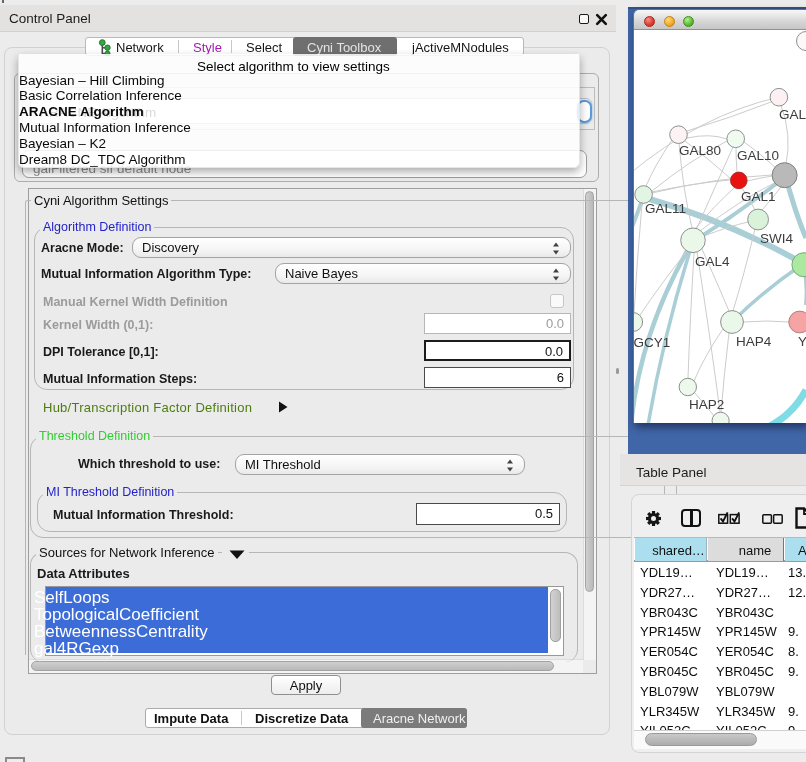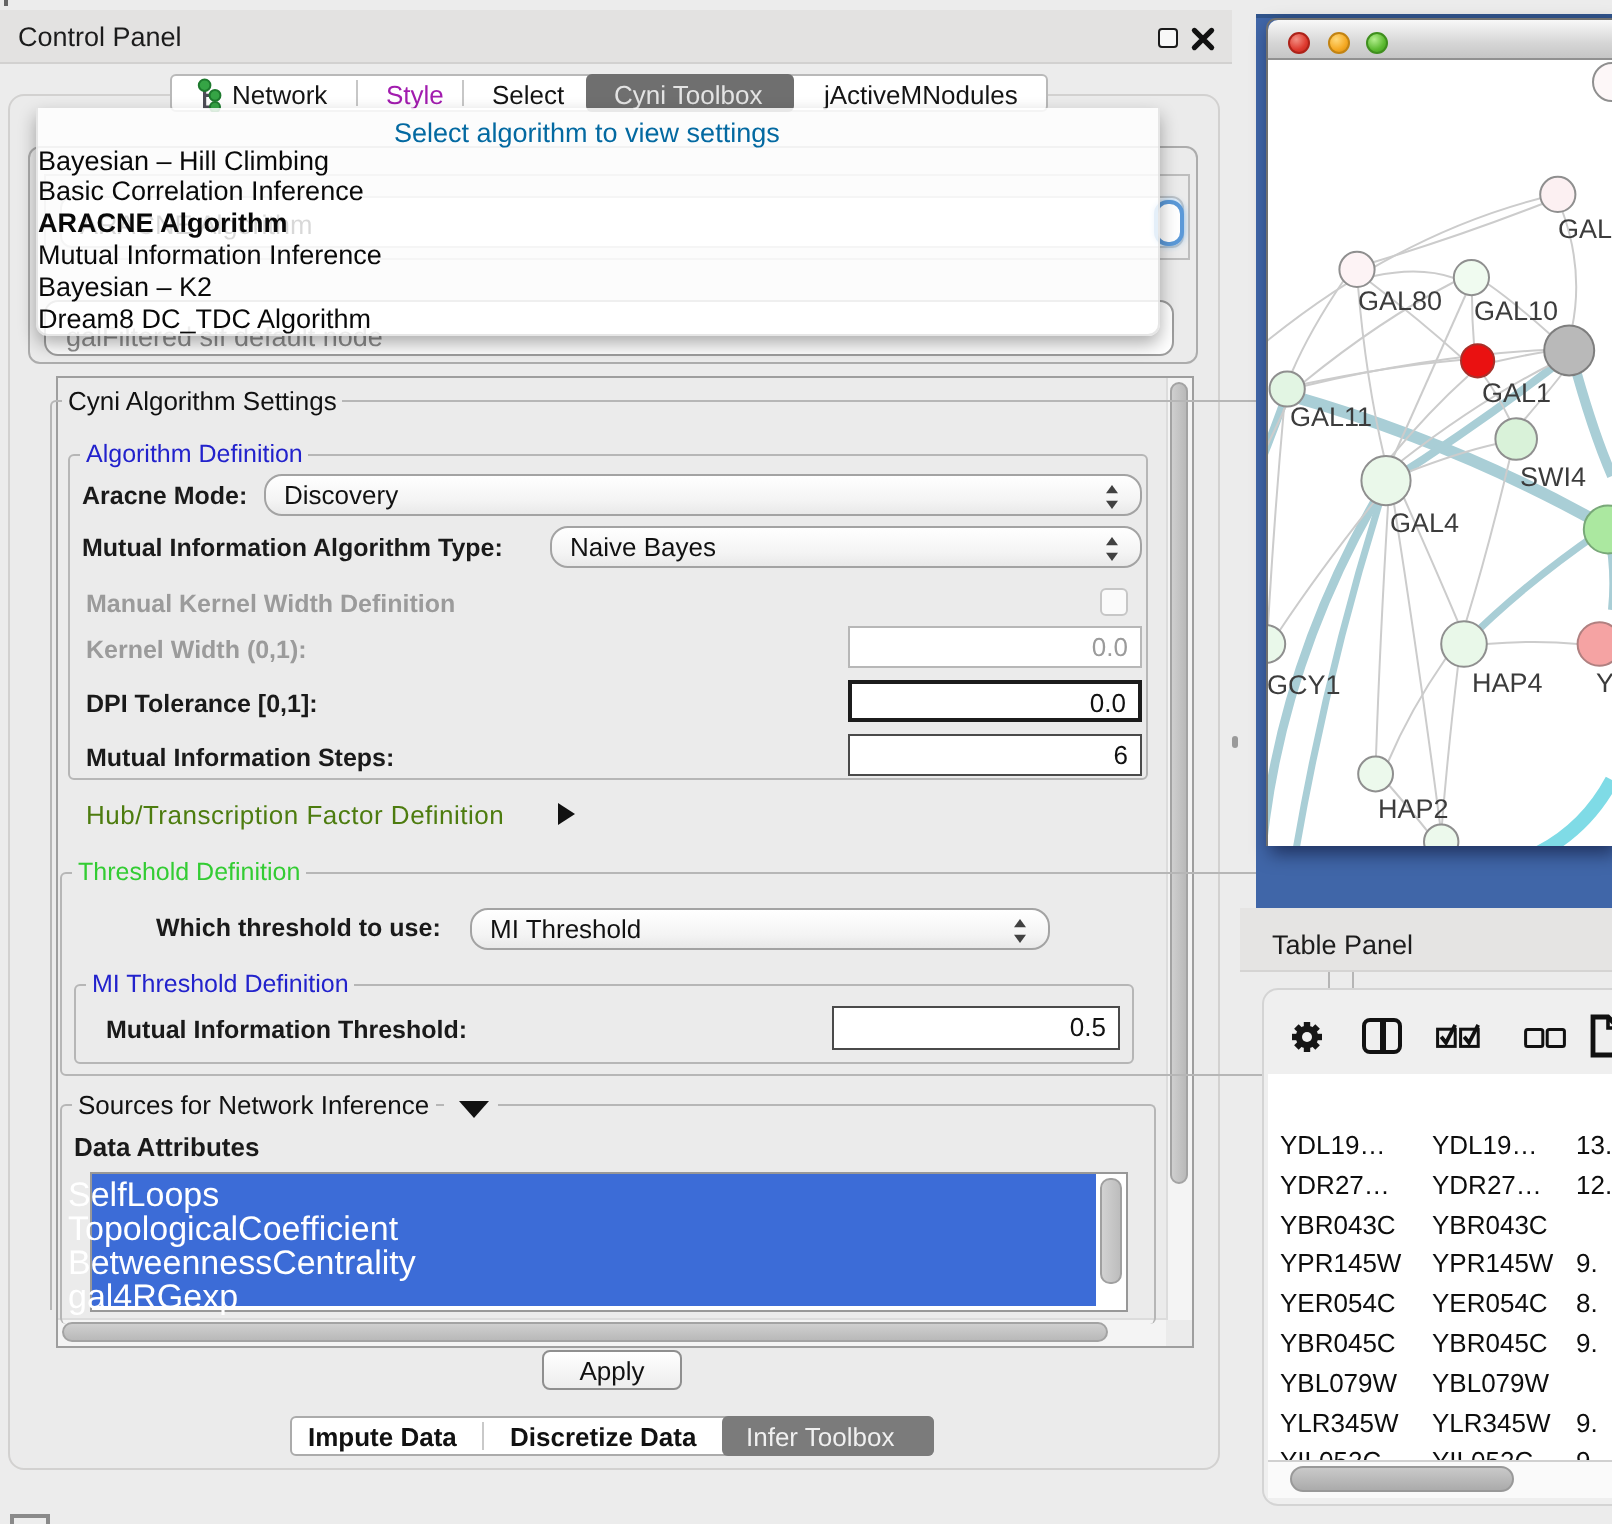--- a/index.html
+++ b/index.html
@@ -1,20 +1,20 @@
 <!DOCTYPE html>
 <html><head>
 <meta charset="utf-8">
 <style>
 *{margin:0;padding:0;box-sizing:border-box}
 html,body{width:806px;height:762px;overflow:hidden}
 body{position:relative;background:#ececec;font-family:"Liberation Sans",sans-serif;font-size:13px;color:#111}
 .a{position:absolute}
 .bold{font-weight:bold}
-.gb{position:absolute;border:1px solid #b6b6b6;border-radius:3px}
+.gb{position:absolute;border:1px solid #b6b6b6;border-radius:13px}
 .gb>span{position:absolute;top:-8px;left:5px;background:#ebebeb;padding:0 3px;font-size:12.5px}
 .fld{position:absolute;background:#fff;text-align:right;font-size:13px;padding:2px 6px 0 0}
 .combo{position:absolute;background:linear-gradient(#ffffff,#f4f4f4 65%,#e9e9e9);border:1px solid #a3a3a3;border-radius:9px;font-size:13px;padding:2px 0 0 9px}
 .lbl{position:absolute;font-weight:bold;font-size:12.5px;color:#1a1a1a}
 .dis{color:#9b9b9b}
 </style>
 </head>
 <body>
 
 <div class="a" style="left:2px;top:0;width:2px;height:3px;background:#666"></div>
@@ -122,28 +122,28 @@
 <div class="a" style="left:34px;top:589px;color:#fff;font-size:17px;line-height:17.1px">SelfLoops<br>TopologicalCoefficient<br>BetweennessCentrality<br>gal4RGexp</div>
 <div class="a" style="left:550px;top:589px;width:11px;height:53px;background:linear-gradient(90deg,#d2d2d2,#bdbdbd);border:1px solid #a0a0a0;border-radius:5px"></div>
 
 <div class="a" style="left:271px;top:675px;width:70px;height:20px;background:linear-gradient(#ffffff,#ededed);border:1px solid #8f8f8f;border-radius:4px;text-align:center;padding-top:2px;font-size:13px">Apply</div>
 
 <div class="a" style="left:145px;top:708px;width:322px;height:20px;background:#fff;border:1px solid #ababab;border-radius:3px"></div>
 <div class="a" style="left:241px;top:711px;width:1px;height:14px;background:#c9c9c9"></div>
 <div class="a" style="left:361px;top:708px;width:106px;height:20px;background:#7b7b7b;border-radius:3px"></div>
 <div class="a bold" style="left:154px;top:711px;font-size:13px">Impute Data</div>
 <div class="a bold" style="left:255px;top:711px;font-size:13px">Discretize Data</div>
-<div class="a" style="left:373px;top:711px;font-size:13px;color:#f0f0f0">Infer Toolbox</div>
+<div class="a" style="left:373px;top:711px;font-size:13px;color:#f0f0f0">Aracne Network</div>
 
 <div class="a" style="left:5px;top:757px;width:20px;height:10px;border:2px solid #8a8a8a;background:#ededed"></div>
 
 <div class="a" style="left:616px;top:368px;width:3px;height:6px;background:#9a9a9a;border-radius:2px"></div>
 
 <div class="a" style="left:18px;top:54px;width:562px;height:114px;background:rgba(255,255,255,0.84);border:1px solid rgba(220,220,220,0.7);border-top:none;border-radius:0 0 6px 6px;box-shadow:0 4px 9px rgba(0,0,0,0.32)"></div>
-<div class="a" style="left:197px;top:59px;font-size:13.5px;color:#0369a1">Select algorithm to view settings</div>
+<div class="a" style="left:197px;top:59px;font-size:13.5px;color:#000000">Select algorithm to view settings</div>
 <div class="a" style="left:19px;top:72.5px;font-size:13.5px;color:#090909;line-height:15.9px">Bayesian – Hill Climbing<br>Basic Correlation Inference<br><b>ARACNE Algorithm</b><br>Mutual Information Inference<br>Bayesian – K2<br>Dream8 DC_TDC Algorithm</div>
 
 <div class="a" style="left:628px;top:7px;width:178px;height:447px;background:#4066a8;border-top:2px solid #30548c"></div>
 
 <div class="a" style="left:633px;top:9px;width:173px;height:414px;border:1px solid #70706e;border-radius:5px 0 0 0;box-shadow:2px 4px 9px rgba(0,0,25,0.5)"></div>
 <div class="a" style="left:634px;top:10px;width:172px;height:20px;background:linear-gradient(#f8f8f8,#d6d6d6 60%,#c6c6c6);border-bottom:1px solid #919191;border-radius:5px 0 0 0"></div>
 <div class="a" style="left:644px;top:16px;width:11px;height:11px;border-radius:50%;background:radial-gradient(circle at 35% 30%,#f29084,#de3a2f 60%,#b8271e);border:0.5px solid #ad2219"></div>
 <div class="a" style="left:664px;top:16px;width:11px;height:11px;border-radius:50%;background:radial-gradient(circle at 35% 30%,#ffd97a,#f5a923 60%,#cf8a14);border:0.5px solid #c28312"></div>
 <div class="a" style="left:683px;top:16px;width:11px;height:11px;border-radius:50%;background:radial-gradient(circle at 35% 30%,#b3ef8e,#5cba31 60%,#3f9a1d);border:0.5px solid #3f8f1e"></div>
 
@@ -252,20 +252,28 @@
       <rect x="0.8" y="0.8" width="8.6" height="8.4" rx="1"></rect>
       <rect x="11.6" y="0.8" width="8.6" height="8.4" rx="1"></rect>
     </g>
   </svg>
 <svg class="a" style="left:795px;top:507px" width="16" height="22" viewBox="0 0 16 22">
     <path d="M1.5 1.5 H9 L14.5 7 V20.5 H1.5 Z" fill="none" stroke="#111" stroke-width="2.4"></path>
     <path d="M9 1.5 V7 H14.5" fill="none" stroke="#111" stroke-width="1.8"></path>
   </svg>
 
 <div class="a" style="left:634px;top:537px;width:172px;height:212px;overflow:hidden;background:#fff">
+  <div class="a" style="left:0;top:0;width:172px;height:25px;border-top:1px solid #b9b9b9;border-bottom:2px solid #9a9a9a">
+    <div class="a" style="left:0.5px;top:0;width:72px;height:23px;background:#abdff0;border-right:1px solid #9cb6bf"></div>
+    <div class="a" style="left:73.5px;top:0;width:76px;height:23px;background:#dcdcdc;border-right:1px solid #777"></div>
+    <div class="a" style="left:150.5px;top:0;width:22px;height:23px;background:#abdff0"></div>
+    <div class="a" style="left:8px;top:5px;width:73px;text-align:center;font-size:13px">shared…</div>
+    <div class="a" style="left:83px;top:5px;width:76px;text-align:center;font-size:13px">name</div>
+    <div class="a" style="left:164px;top:5px;font-size:13px">A</div>
+  </div>
   <div class="a" style="left:0;top:26px;width:172px;font-size:13px;line-height:19.8px;color:#0d0d0d">
     <div class="a" style="left:6px;top:0;white-space:pre">YDL19…
 YDR27…
 YBR043C
 YPR145W
 YER054C
 YBR045C
 YBL079W
 YLR345W
 YIL052C</div>

